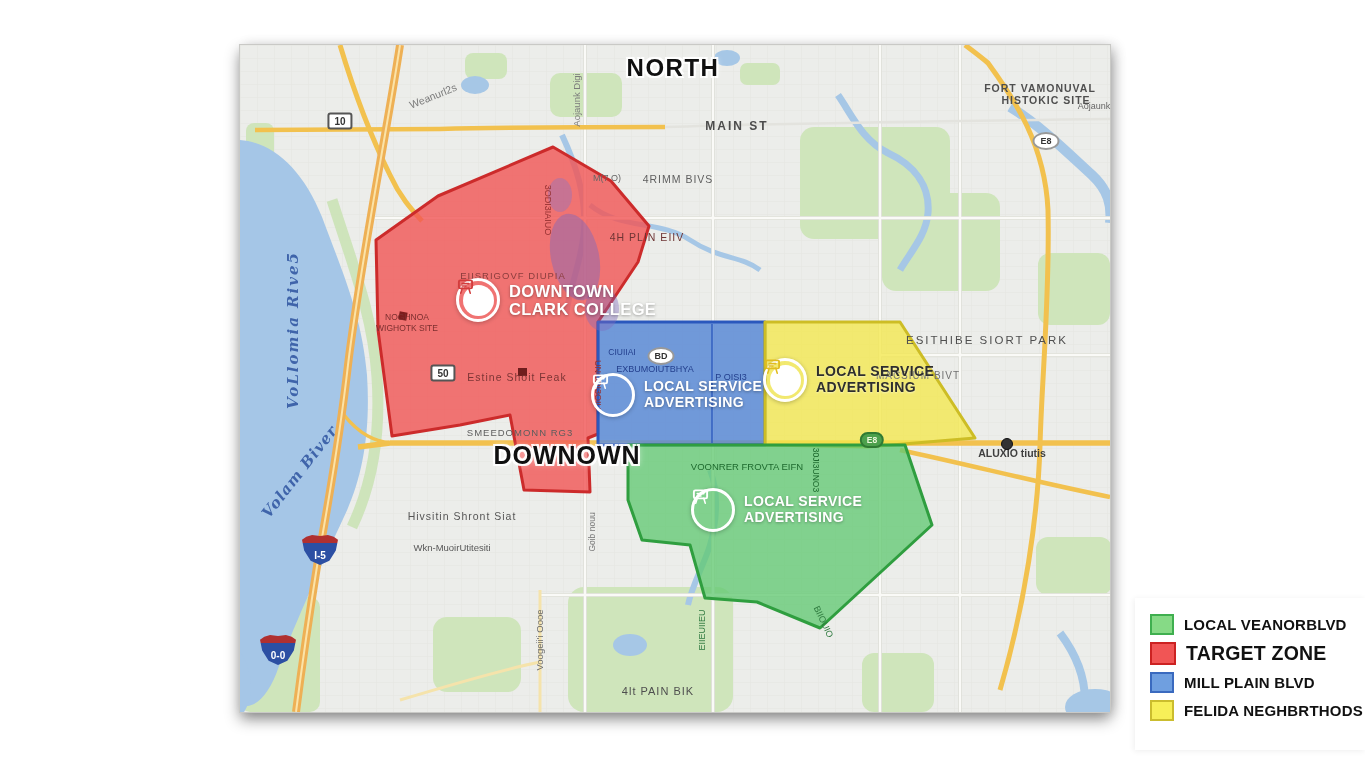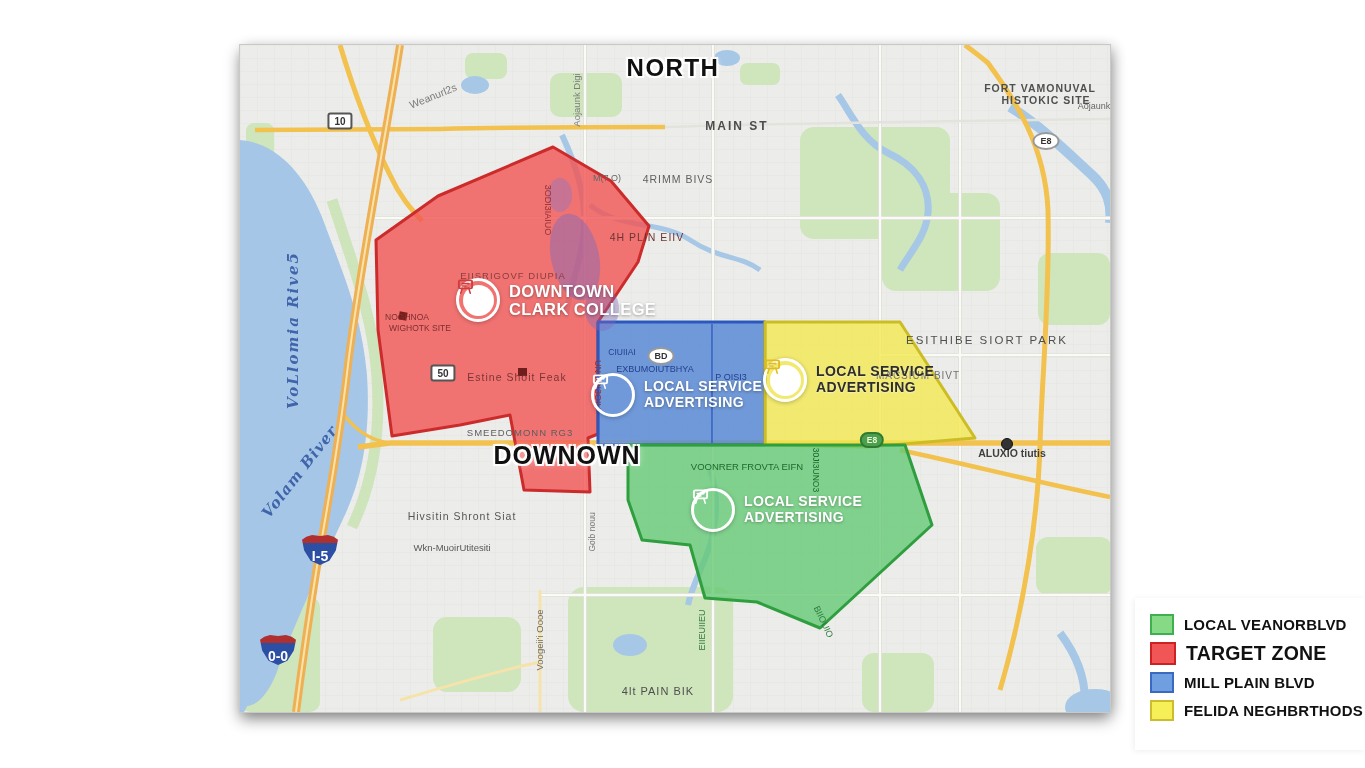--- a/index.html
+++ b/index.html
@@ -25,21 +25,21 @@
   .zone-label.zl-blue .ztext{color:#fff;text-shadow:0 1px 3px rgba(0,0,0,.35);}
   .zone-label.zl-green .ztext{color:#fff;text-shadow:0 1px 3px rgba(0,0,0,.3);}
   .zone-label.zl-yellow .ztext{color:#2e2e2e;text-shadow:0 1px 2px rgba(255,255,255,.5);}
   
   .shield{position:absolute;transform:translate(-50%,-50%);display:flex;align-items:center;justify-content:center;
           font-weight:700;color:#333;text-align:center;}
   .shield-rect{background:#fff;border:2px solid #555;border-radius:3px;padding:1px 5px;font-size:10px;}
   .shield-oval{background:#fff;border:2px solid #999;border-radius:50%;width:27px;height:18px;font-size:9px;box-sizing:border-box;}
   .shield-pill{background:#4ca04c;border:2px solid #2f7a33;border-radius:9px;color:#eaf6d8;font-size:8.5px;
                padding:1px 5px;}
-  .shield-interstate{width:36px;height:30px;color:#fff;font-size:14px;padding-top:11px;box-sizing:border-box;
+  .shield-interstate{width:36px;height:30px;color:#fff;font-size:10px;padding-top:11px;box-sizing:border-box;
      background:linear-gradient(#b03030 0%,#b03030 28%,#2c4fa3 28%,#2c4fa3 100%);
      clip-path:polygon(50% 3%,72% 0,88% 6%,100% 16%,94% 52%,76% 86%,50% 100%,24% 86%,6% 52%,0 16%,12% 6%,28% 0);}
   .shield-dot{width:10px;height:10px;border-radius:50%;background:#333;border:1px solid #111;}
   
   .legend{position:absolute;left:1135px;top:598px;width:230px;height:152px;background:#fff;
           box-shadow:-1px 1px 6px rgba(0,0,0,.07);padding:16px 0 0 15px;box-sizing:border-box;}
   .legend-row{display:flex;align-items:center;gap:10px;margin-bottom:7px;}
   .legend-swatch{width:24px;height:21px;border:2px solid #000;box-sizing:border-box;flex:0 0 auto;}
   .legend-label{color:#111;font-size:15px;font-weight:600;letter-spacing:.2px;white-space:nowrap;}
   .legend-row.large .legend-swatch{width:26px;height:23px;}
@@ -127,21 +127,21 @@
       <div class="mlabel outline" style="left: 433px; top: 23px; font-size: 24px; color: rgb(16, 16, 16); font-weight: 800; letter-spacing: 1.5px; transform: translate(-50%, -50%) rotate(0deg);">NORTH</div>
       <div class="mlabel outline" style="left: 327px; top: 410px; font-size: 25px; color: rgb(16, 16, 16); font-weight: 800; letter-spacing: 1px; transform: translate(-50%, -50%) rotate(0deg);">DOWNOWN</div>
       <div class="mlabel" style="left: 497px; top: 81px; font-size: 12px; color: rgb(76, 76, 76); font-weight: 600; letter-spacing: 2px; transform: translate(-50%, -50%) rotate(0deg);">MAIN ST</div>
       <div class="mlabel" style="left: 193px; top: 51px; font-size: 10.5px; color: rgb(123, 123, 123); transform: translate(-50%, -50%) rotate(-22deg);">Weanurl2s</div>
       <div class="mlabel" style="left: 337px; top: 55px; font-size: 9.5px; color: rgb(123, 123, 123); transform: translate(-50%, -50%) rotate(-90deg);">Aojaunk Digi</div>
       <div class="mlabel" style="left: 438px; top: 134px; font-size: 10.5px; color: rgb(95, 95, 95); letter-spacing: 1px; transform: translate(-50%, -50%) rotate(0deg);">4RIMM BIVS</div>
       <div class="mlabel" style="left: 367px; top: 133px; font-size: 9px; color: rgb(102, 102, 102); transform: translate(-50%, -50%) rotate(0deg);">M(7 O)</div>
       <div class="mlabel" style="left: 407px; top: 192px; font-size: 10.5px; color: rgb(110, 52, 52); letter-spacing: 1px; transform: translate(-50%, -50%) rotate(0deg);">4H PLIN EIIV</div>
       <div class="mlabel" style="left: 273px; top: 231px; font-size: 9.5px; color: rgb(138, 61, 61); letter-spacing: 1px; transform: translate(-50%, -50%) rotate(0deg);">EIISRIGOVF DIUPIA</div>
       <div class="mlabel" style="left: 167px; top: 272px; font-size: 8.5px; color: rgb(124, 47, 47); transform: translate(-50%, -50%) rotate(0deg);">NOGHNOA</div>
-      <div class="mlabel" style="left: 167px; top: 283px; font-size: 8.5px; color: rgb(124, 47, 47); transform: translate(-50%, -50%) rotate(0deg); margin-left: 13px;">WIGHOTK SITE</div>
+      <div class="mlabel" style="left: 167px; top: 283px; font-size: 8.5px; color: rgb(124, 47, 47); transform: translate(-50%, -50%) rotate(0deg);">WIGHOTK SITE</div>
       <div class="mlabel" style="left: 277px; top: 332px; font-size: 10.5px; color: rgb(124, 53, 53); letter-spacing: 1px; transform: translate(-50%, -50%) rotate(0deg);">Estine Shoit Feak</div>
       <div class="mlabel" style="left: 280px; top: 388px; font-size: 9.5px; color: rgb(93, 93, 93); letter-spacing: 1px; transform: translate(-50%, -50%) rotate(0deg);">SMEEDOMONN RG3</div>
       <div class="mlabel" style="left: 747px; top: 296px; font-size: 11.5px; color: rgb(79, 79, 79); letter-spacing: 2px; transform: translate(-50%, -50%) rotate(0deg);">ESITHIBE SIORT PARK</div>
       <div class="mlabel" style="left: 678px; top: 331px; font-size: 10px; color: rgb(112, 112, 112); letter-spacing: 1px; transform: translate(-50%, -50%) rotate(0deg);">MACSIUM BIVT</div>
       <div class="mlabel" style="left: 772px; top: 408px; font-size: 10.5px; color: rgb(63, 63, 63); font-weight: 600; transform: translate(-50%, -50%) rotate(0deg);">ALUXIO tiutis</div>
       <div class="mlabel" style="left: 800px; top: 43px; font-size: 10.5px; color: rgb(79, 79, 79); font-weight: 600; letter-spacing: 1px; transform: translate(-50%, -50%) rotate(0deg);">FORT VAMONUVAL</div>
       <div class="mlabel" style="left: 806px; top: 55px; font-size: 10.5px; color: rgb(79, 79, 79); font-weight: 600; letter-spacing: 1px; transform: translate(-50%, -50%) rotate(0deg);">HISTOKIC SITE</div>
       <div class="mlabel" style="left: 854px; top: 61px; font-size: 9px; color: rgb(102, 102, 102); transform: translate(-50%, -50%) rotate(0deg);">Aojaunk</div>
       <div class="mlabel" style="left: 222px; top: 471px; font-size: 10.5px; color: rgb(85, 85, 85); letter-spacing: 1px; transform: translate(-50%, -50%) rotate(0deg);">Hivsitin Shront Siat</div>
       <div class="mlabel" style="left: 212px; top: 503px; font-size: 9.5px; color: rgb(88, 88, 88); transform: translate(-50%, -50%) rotate(0deg);">Wkn-MuoirUtitesiti</div>

